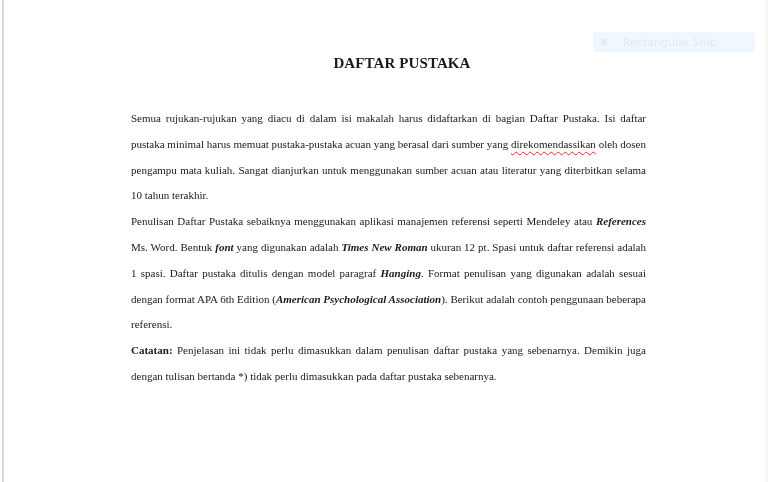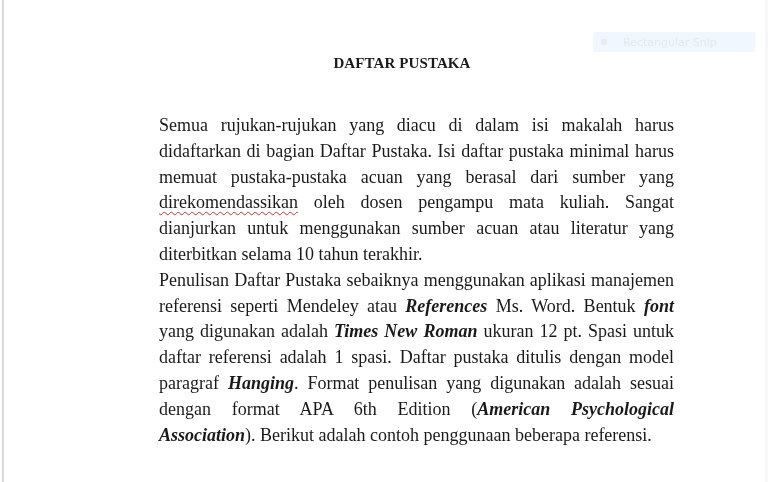--- a/index.html
+++ b/index.html
@@ -59,26 +59,25 @@
       left: 0;
       width: 804px;
       top: 55px;
       text-align: center;
       font-weight: bold;
       font-size: 15px;
       letter-spacing: 0.1px;
     }
     .doc-body {
       position: absolute;
-      left: 159px;
+      left: 131px;
       top: 106px;
       width: 515px;
-      font-size: 18px;
+      font-size: 11px;
       line-height: 25.8px;
-      margin-top: 7px;
     }
     .doc-body p {
       margin: 0;
       text-align: justify;
     }
     .spell {
       text-decoration: underline wavy #d03030;
       text-decoration-thickness: 1px;
       text-underline-offset: 3px;
     }
@@ -94,13 +93,14 @@
 <div class="snip-overlay">
   <span class="snip-icon"></span>
   <span>Rectangular Snip</span>
 </div>
 
 <div class="doc-title">DAFTAR PUSTAKA</div>
 
 <div class="doc-body">
   <p><span>Semua rujukan-rujukan yang diacu di dalam isi makalah harus didaftarkan di bagian Daftar Pustaka. Isi daftar pustaka minimal harus memuat pustaka-pustaka acuan yang berasal dari sumber yang </span><span class="spell">direkomendassikan</span><span> oleh dosen pengampu mata kuliah. Sangat dianjurkan untuk menggunakan sumber acuan atau literatur yang diterbitkan selama 10 tahun terakhir.</span></p>
   <p><span>Penulisan Daftar Pustaka sebaiknya menggunakan aplikasi manajemen referensi seperti Mendeley atau </span><span class="it">References</span><span> Ms. Word. Bentuk </span><span class="it">font</span><span> yang digunakan adalah </span><span class="it">Times New Roman</span><span> ukuran 12 pt. Spasi untuk daftar referensi adalah 1 spasi. Daftar pustaka ditulis dengan model paragraf </span><span class="it">Hanging</span><span>. Format penulisan yang digunakan adalah sesuai dengan format APA 6th Edition (</span><span class="it">American Psychological Association</span><span>). Berikut adalah contoh penggunaan beberapa referensi.</span></p>
+  <p><span class="bold">Catatan:</span><span> Penjelasan ini tidak perlu dimasukkan dalam penulisan daftar pustaka yang sebenarnya. Demikin juga dengan tulisan bertanda *) tidak perlu dimasukkan pada daftar pustaka sebenarnya.</span></p>
 </div>
 
 </body></html>

